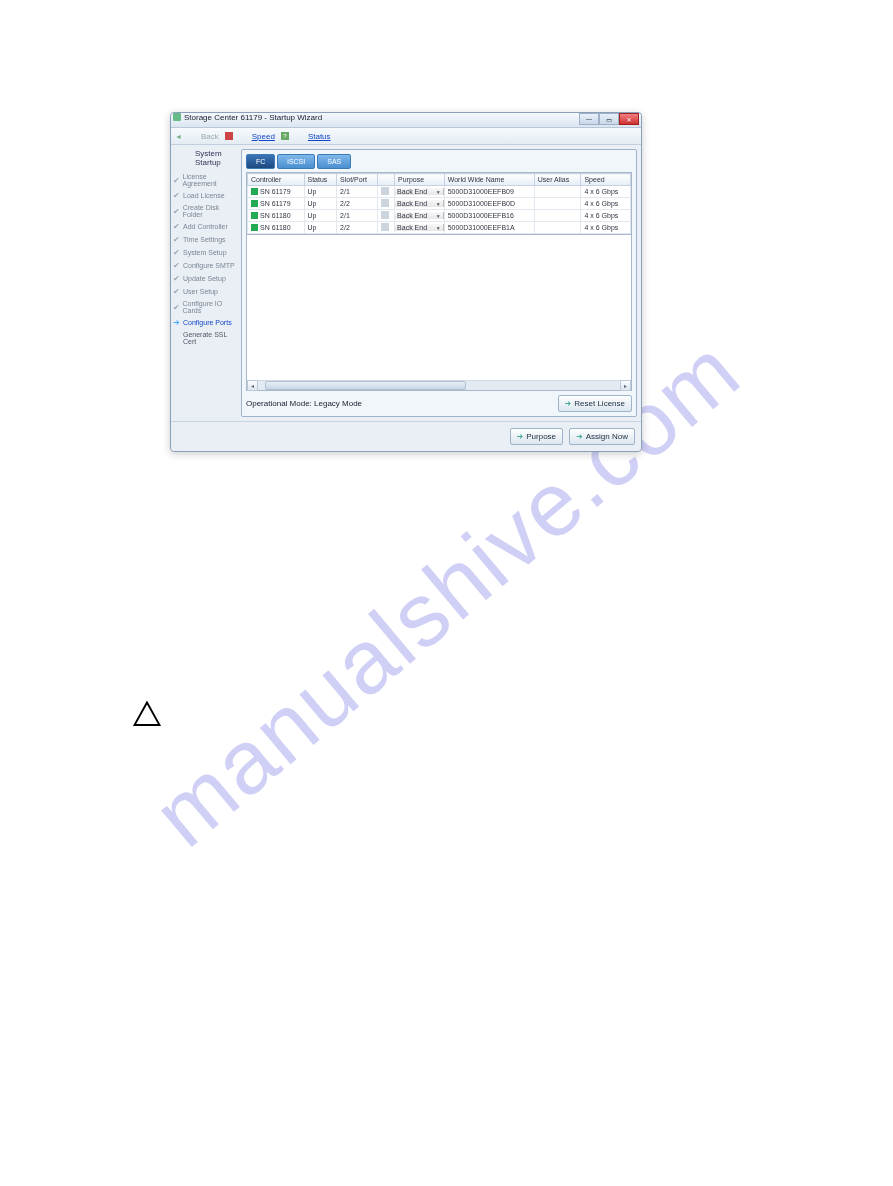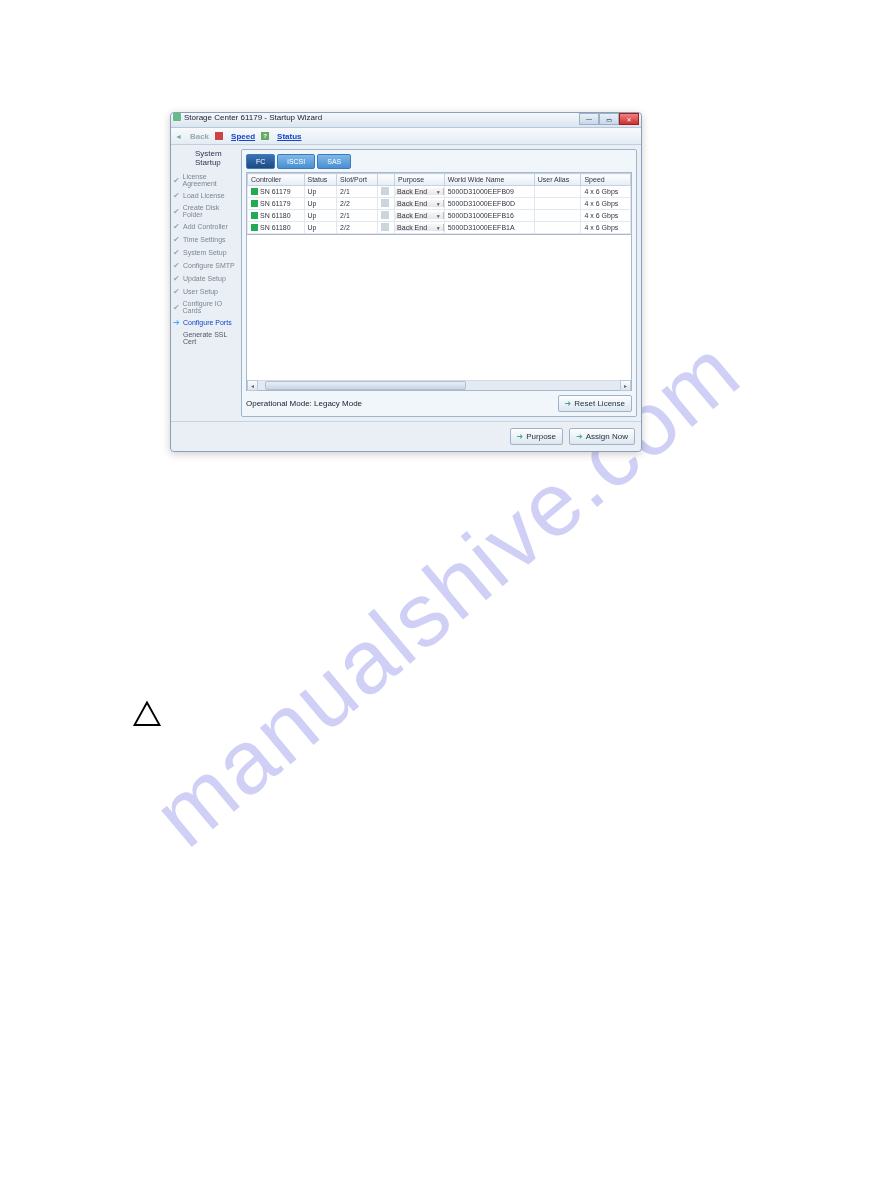--- a/index.html
+++ b/index.html
@@ -65,21 +65,21 @@
   .win-btn.close { background: linear-gradient(to bottom, #f08080, #d03030); color: #fff; border-color: #a02020; }
   .toolbar {
     height: 16px;
     background: linear-gradient(to bottom, #f6fafd, #e4ecf4);
     border-bottom: 1px solid #c0cedd;
     display: flex;
     align-items: center;
     padding: 0 4px;
     gap: 6px;
   }
-  .toolbar-item { display: flex; align-items: center; gap: 8px; font-size: 8px; font-weight: bold; }
+  .toolbar-item { display: flex; align-items: center; gap: 19px; font-size: 8px; }
   .toolbar-item.disabled { color: #9aa; }
   .toolbar-link { color: #1245c8; text-decoration: underline; }
   .ico-back { color: #7a8; font-size: 7px; }
   .ico-quit { width: 8px; height: 8px; background: #c44; display:inline-block; }
   .ico-help { width: 8px; height: 8px; background: #6a6; color:#fff; font-size:6px; display:inline-flex; align-items:center; justify-content:center; }
   .body-row { display: flex; }
   .sidebar {
     width: 66px;
     padding: 4px 2px;
   }

